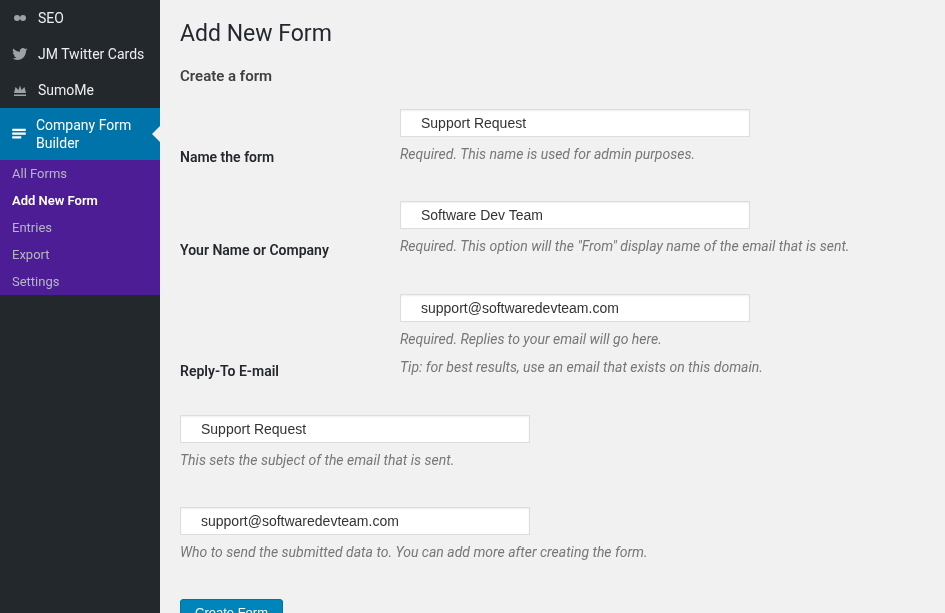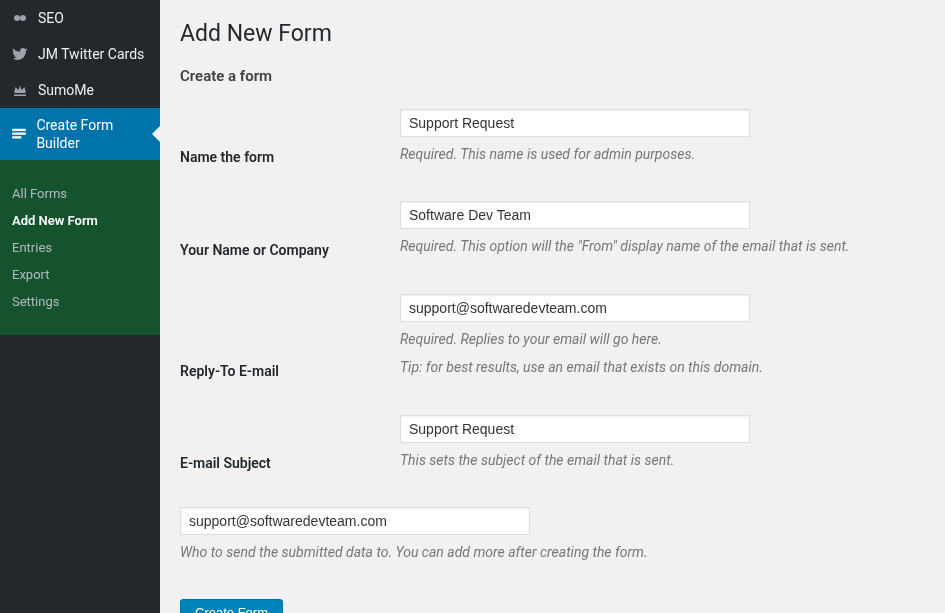--- a/index.html
+++ b/index.html
@@ -51,22 +51,22 @@
       top: 50%;
       transform: translateY(-50%);
       border-top: 8px solid transparent;
       border-bottom: 8px solid transparent;
       border-right: 8px solid #f1f1f1;
     }
     .sidebar-item-label {
       line-height: 1.3;
     }
     .submenu {
-      background: #14532d;
-      padding: 20px 0;
+      background: #4c1d95;
+      padding: 0 0;
     }
     .submenu-item {
       padding: 6px 12px;
       color: #b4b9be;
       cursor: pointer;
       font-size: 13px;
     }
     .submenu-item.current {
       color: #fff;
       font-weight: 600;
@@ -98,21 +98,21 @@
       font-weight: 600;
       color: #23282d;
       padding-top: 6px;
       font-size: 14px;
     }
     .form-field {
       flex: 1;
     }
     .text-input {
       width: 350px;
-      padding: 5px 8px;
+      padding: 5px 20px;
       font-size: 14px;
       border: 1px solid #ddd;
       background: #fff;
       color: #333;
       box-shadow: inset 0 1px 2px rgba(0,0,0,0.07);
     }
     .help-text {
       margin-top: 6px;
       color: #777;
       font-style: italic;
@@ -164,21 +164,21 @@
       </span>
       <span class="sidebar-item-label">SumoMe</span>
     </div>
 
     <div class="sidebar-item active">
       <span class="icon">
         <svg width="18" height="18" viewBox="0 0 24 24">
             <path d="M3 5h18v3H3V5zm0 5h18v3H3v-3zm0 5h12v3H3v-3z"></path>
           </svg>
       </span>
-      <span class="sidebar-item-label">Create Form Builder</span>
+      <span class="sidebar-item-label">Company Form Builder</span>
     </div>
 
     <div class="submenu">
       <div class="submenu-item">All Forms</div>
       <div class="submenu-item current">Add New Form</div>
       <div class="submenu-item">Entries</div>
       <div class="submenu-item">Export</div>
       <div class="submenu-item">Settings</div>
     </div>
 
@@ -207,21 +207,20 @@
     <div class="form-row">
       <div class="form-label">Reply-To E-mail</div>
       <div class="form-field">
         <input type="text" class="text-input" value="support@softwaredevteam.com" style="">
         <div class="help-text">Required. Replies to your email will go here.</div>
         <div class="help-text">Tip: for best results, use an email that exists on this domain.</div>
       </div>
     </div>
 
     <div class="form-row">
-      <div class="form-label">E-mail Subject</div>
       <div class="form-field">
         <input type="text" class="text-input" value="Support Request" style="">
         <div class="help-text">This sets the subject of the email that is sent.</div>
       </div>
     </div>
 
     <div class="form-row">
       <div class="form-field">
         <input type="text" class="text-input" value="support@softwaredevteam.com" style="">
         <div class="help-text">Who to send the submitted data to. You can add more after creating the form.</div>

